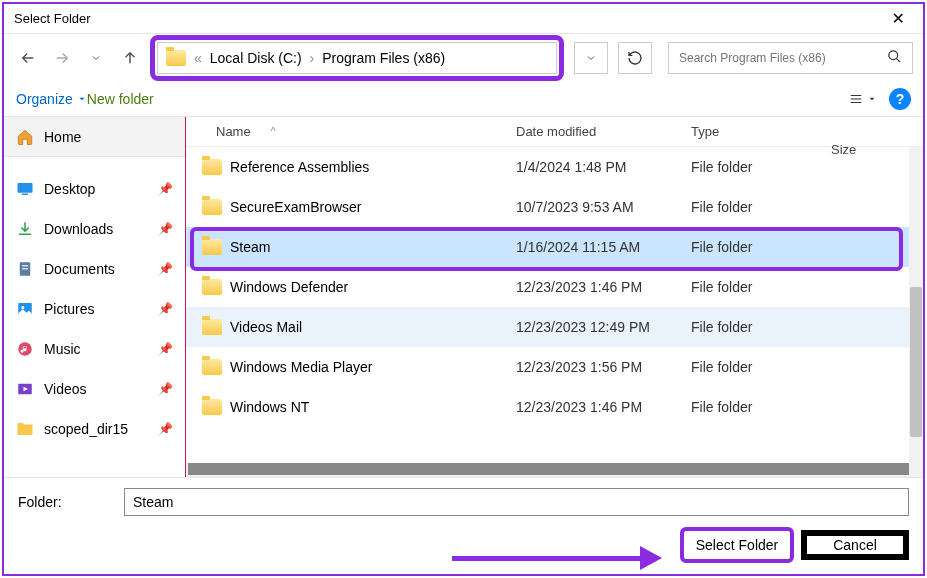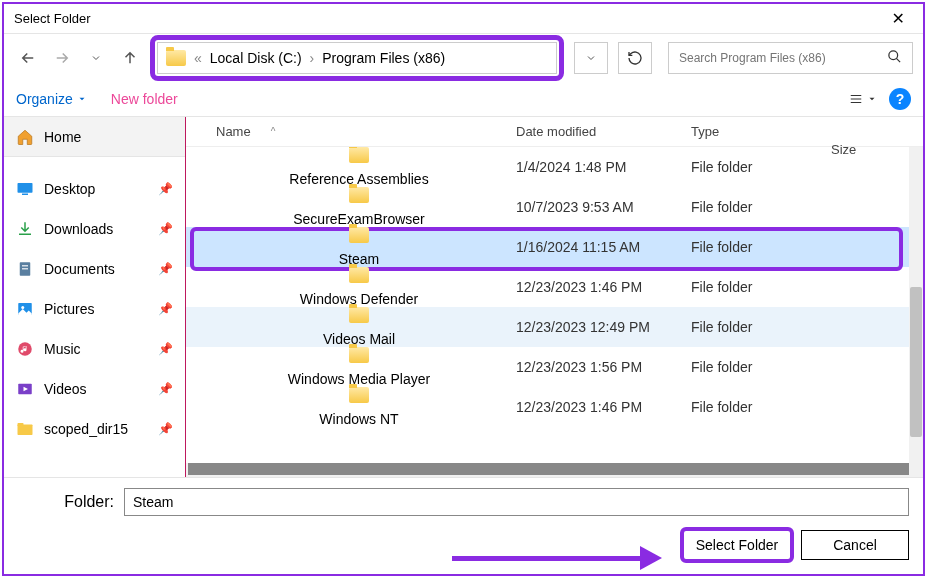--- a/index.html
+++ b/index.html
@@ -14,21 +14,21 @@
 .breadcrumb-wrap { border: 5px solid #8a2be2; border-radius: 8px; padding: 2px; display: flex; align-items: center; }
 .breadcrumb { display: flex; align-items: center; height: 32px; background: #fff; border: 1px solid #ccc; width: 400px; padding: 0 8px; font-size: 14px; gap: 8px; }
 .crumb-sep { color: #888; }
 .dropdown-btn, .refresh-btn { width: 34px; height: 32px; border: 1px solid #ccc; display: flex; align-items: center; justify-content: center; margin-left: 4px; }
 .search { flex: 1; margin-left: 10px; height: 32px; border: 1px solid #ccc; display: flex; align-items: center; padding: 0 10px; }
 .search input { border: none; outline: none; flex: 1; font-size: 12px; }
 .search-icon { color: #555; }
 
 .toolbar { display: flex; align-items: center; height: 34px; padding: 0 12px; font-size: 14px; justify-content: space-between; }
 .toolbar .org { color: #0066cc; display: flex; align-items: center; gap: 4px; }
-.toolbar .newfolder { color: #ec4899; margin-left: 24px; }
+.toolbar .newfolder { color: #4d7c0f; }
 .toolbar .spacer { flex: 1; }
 .toolbar .view { color: #333; display: flex; align-items: center; gap: 2px; margin-right: 12px; }
 .toolbar .help { width: 22px; height: 22px; border-radius: 50%; background: #0a84ff; color: #fff; display: flex; align-items: center; justify-content: center; font-size: 14px; font-weight: bold; }
 
 .body { flex: 1; display: flex; border-top: 1px solid #e5e5e5; overflow: hidden; }
 .sidebar { width: 182px; border-right: 1px solid #be185d; overflow-y: auto; padding-bottom: 6px; }
 .side-item { display: flex; align-items: center; height: 40px; padding: 0 12px; font-size: 14px; gap: 10px; }
 .side-item.home { background: #f3f3f3; border-bottom: 1px solid #e5e5e5; font-weight: 400; }
 .side-item .pin { margin-left: auto; color: #999; font-size: 12px; }
 .side-icon { width: 18px; height: 18px; display: inline-flex; align-items: center; justify-content: center; }
@@ -36,35 +36,35 @@
 .filepane { flex: 1; display: flex; flex-direction: column; position: relative; }
 .cols { display: flex; height: 30px; align-items: center; font-size: 13px; color: #444; border-bottom: 1px solid #eee; }
 .col-name { width: 330px; padding-left: 30px; display:flex; align-items:center; gap:20px;}
 .col-date { width: 175px; }
 .col-type { width: 140px; }
 .col-size { width: 60px; margin-top: 36px; }
 .rows { flex: 1; overflow-y: auto; position: relative; }
 .row { display: flex; height: 40px; align-items: center; font-size: 14px; }
 .row.hover { background: #eaf3fb; }
 .row.selected { background: #cce5ff; }
-.cell-name { width: 330px; padding-left: 16px; display: flex; align-items: center; gap: 8px; flex-direction: column; }
+.cell-name { width: 330px; padding-left: 16px; display: flex; align-items: center; gap: 8px; }
 .cell-date { width: 175px; color: #333; }
 .cell-type { width: 140px; color: #333; }
 .cell-size { width: 60px; color: #333; }
 .folder-icon { width: 20px; height: 16px; background: linear-gradient(#ffe9a6,#f7c948); border-radius: 2px; position: relative; }
 .folder-icon::before { content:''; position:absolute; top:-3px; left:0; width:8px; height:4px; background:#f7c948; border-radius:1px 1px 0 0;}
 
 .highlight-steam { position: absolute; border: 4px solid #8a2be2; border-radius: 6px; pointer-events: none; left: 4px; right: 20px; top: 80px; height: 44px; }
 
 .bottom { border-top: 1px solid #e5e5e5; padding: 10px 14px 14px; position: relative; }
 .folder-row { display: flex; align-items: center; gap: 10px; margin-bottom: 14px; }
-.folder-row label { width: 96px; text-align: right; font-size: 16px; }
+.folder-row label { width: 96px; font-size: 14px; }
 .folder-row input { flex: 1; height: 28px; border: 1px solid #888; padding: 0 8px; font-size: 14px; }
 .btn-row { display: flex; justify-content: flex-end; gap: 10px; }
-.btn { width: 108px; height: 30px; border: 1px solid #000000; background: #fff; font-size: 14px; display:flex; align-items:center; justify-content:center; }
+.btn { width: 108px; height: 30px; border: 6px solid #000000; background: #fff; font-size: 14px; display:flex; align-items:center; justify-content:center; }
 .btn.primary { border: 1px solid #888; position: relative; }
 .btn.primary::after{ content:''; position:absolute; inset:-4px; border:4px solid #8a2be2; border-radius:6px; pointer-events:none;}
 .arrow { position:absolute; left:448px; bottom:10px; width:210px; height:12px; }
 .arrow-line{ position:absolute; top:4px; left:0; right:18px; height:5px; background:#8a2be2;}
 .arrow-head{ position:absolute; right:0; top:-6px; width:0; height:0; border-left:22px solid #8a2be2; border-top:12px solid transparent; border-bottom:12px solid transparent;}
 
 .scrollbar-track{ position:absolute; right:0; top:30px; bottom:0; width:14px; background:#f1f1f1;}
 .scrollbar-thumb{ position:absolute; right:1px; width:12px; background:#c1c1c1; border-radius:2px; top:140px; height:150px;}
 .hscroll{ height:14px; background:#f1f1f1; margin:0 0 0 0;}
 .hscroll-thumb{height:12px; background:#888; margin-left:2px; width:98%;}

